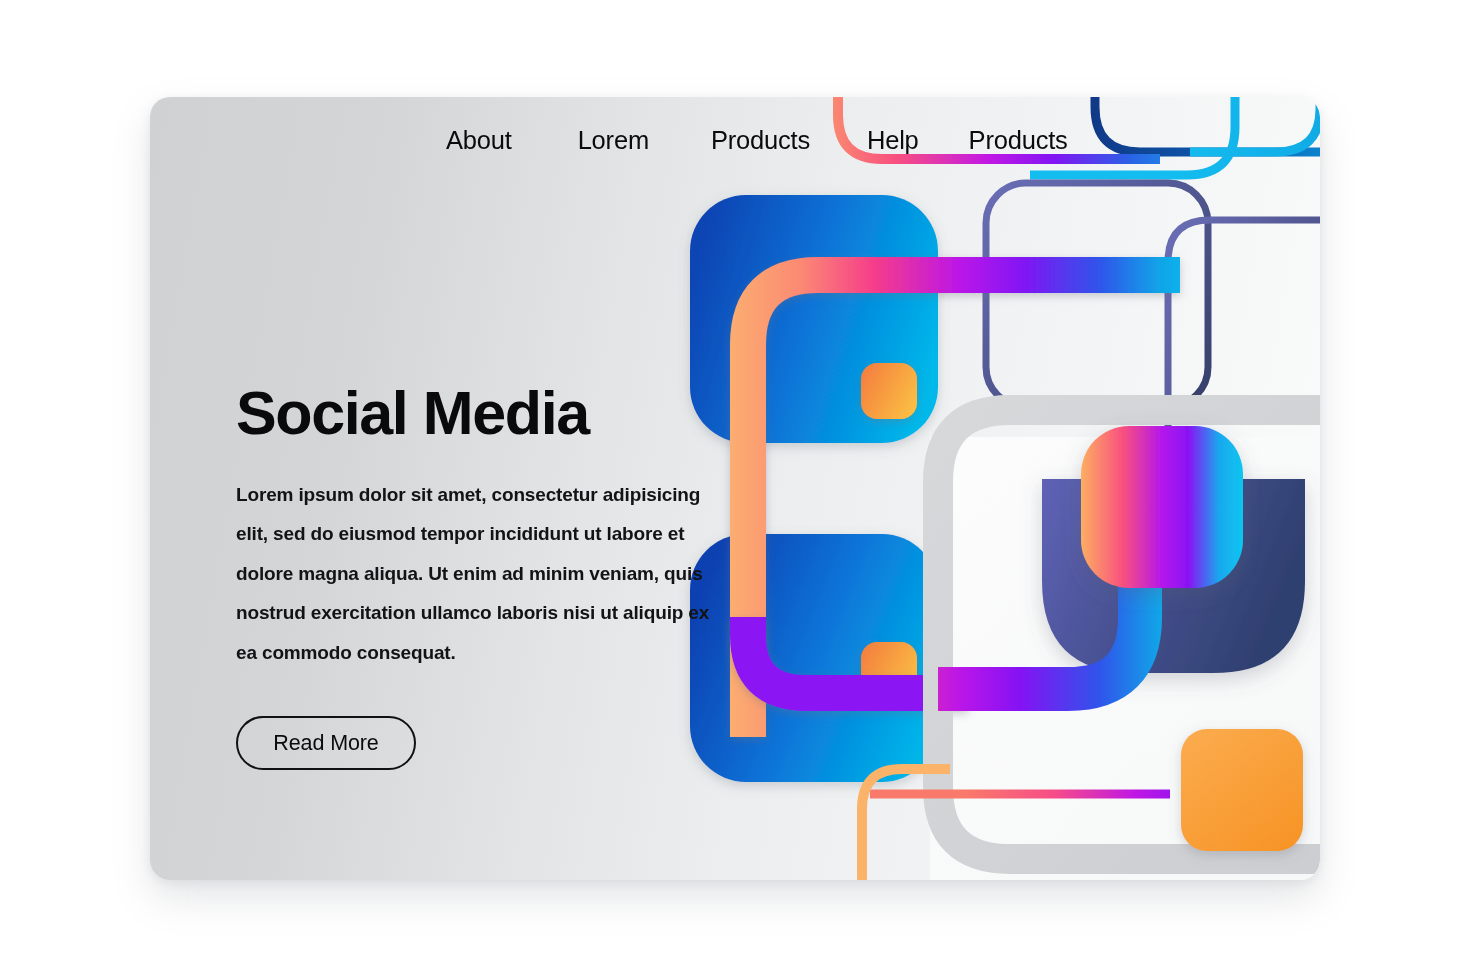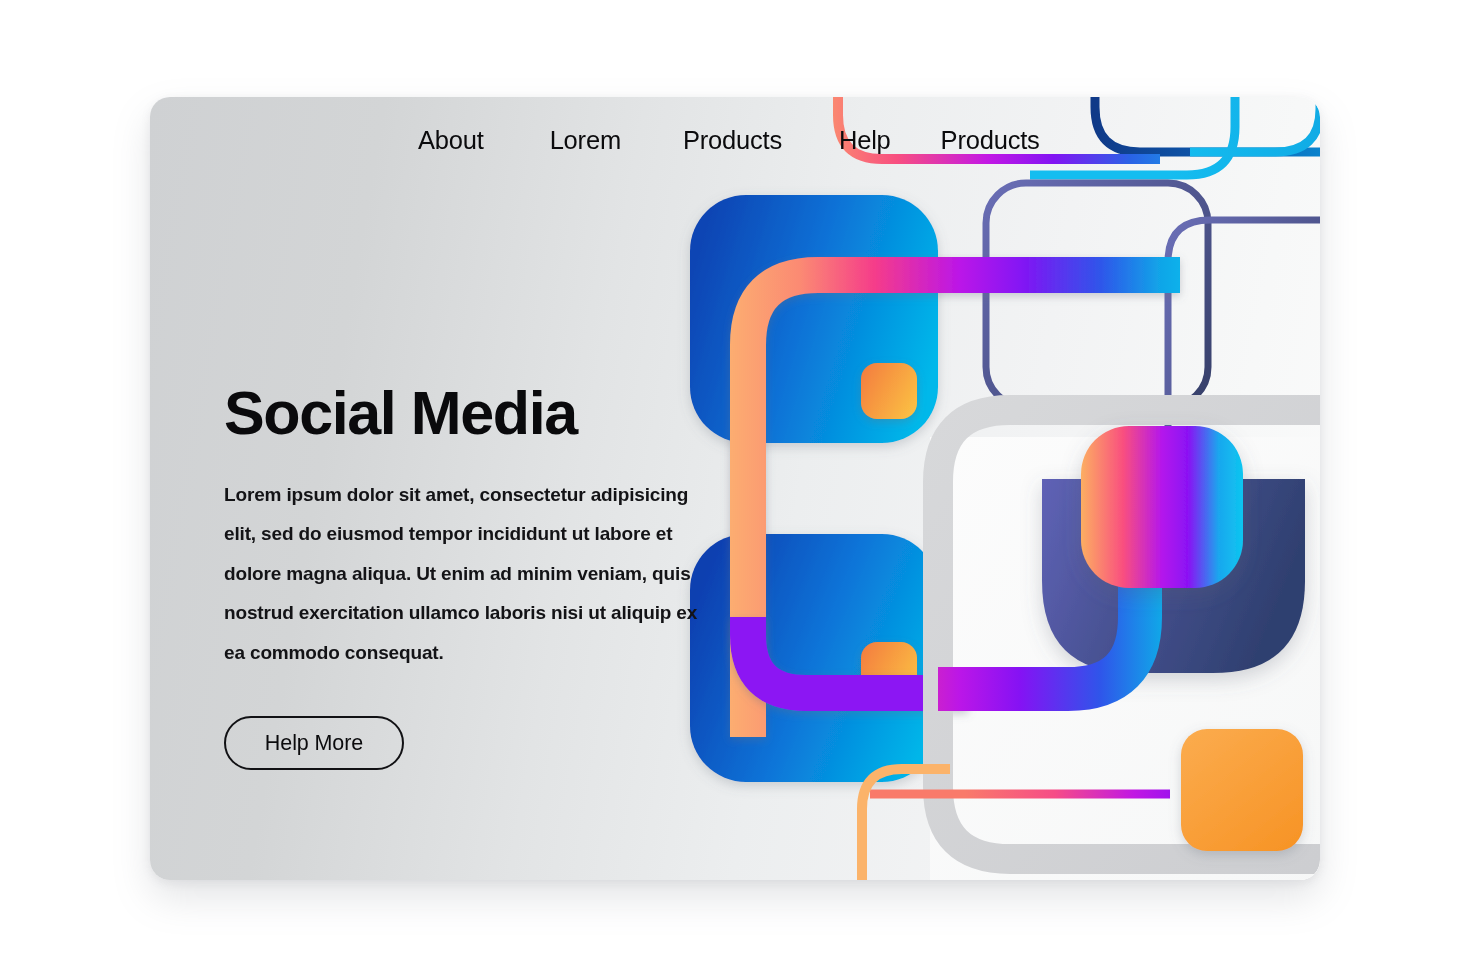--- a/index.html
+++ b/index.html
@@ -72,21 +72,21 @@
     margin-left: 9px;
     font-size: 11.5px;
     font-weight: 700;
     letter-spacing: 0.6px;
     color: #0d0d0f;
     font-family: "Liberation Sans", sans-serif;
   }
 
   #main-nav {
     position: absolute;
-    left: 268px;
+    left: 296px;
     top: 29px;
     display: flex;
     align-items: center;
     gap: 0px;
   }
   .nav-link {
     display: block;
     font-size: 25.5px;
     font-weight: 500;
     color: #0b0b0d;
@@ -96,21 +96,21 @@
     font-family: "Liberation Sans", sans-serif;
   }
   .nav-gap-1 { margin-right: 66px; }
   .nav-gap-2 { margin-right: 62px; }
   .nav-gap-3 { margin-right: 57px; }
   .nav-gap-4 { margin-right: 50px; }
 
   
   #hero-copy {
     position: absolute;
-    left: 74px;
+    left: 86px;
     top: 285px;
     width: 510px;
     z-index: 40;
   }
   #hero-title {
     margin: 0;
     font-size: 61px;
     line-height: 1.03;
     font-weight: 700;
     letter-spacing: -1.4px;
@@ -328,17 +328,17 @@
         <a class="nav-link nav-gap-3" href="#">Products</a>
         <a class="nav-link nav-gap-4" href="#">Help</a>
         <a class="nav-link" href="#">Products</a>
       </nav>
 
     </header>
 
     <div id="hero-copy">
       <h1 id="hero-title">Social Media</h1>
       <p id="hero-paragraph">Lorem ipsum dolor sit amet, consectetur adipisicing elit, sed do eiusmod tempor incididunt ut labore et dolore magna aliqua. Ut enim ad minim veniam, quis nostrud exercitation ullamco laboris nisi ut aliquip ex ea commodo consequat.</p>
-      <button id="read-more-button">Help More</button>
+      <button id="read-more-button">Read More</button>
     </div>
 
   </div>
 </div>
 
 </body></html>

